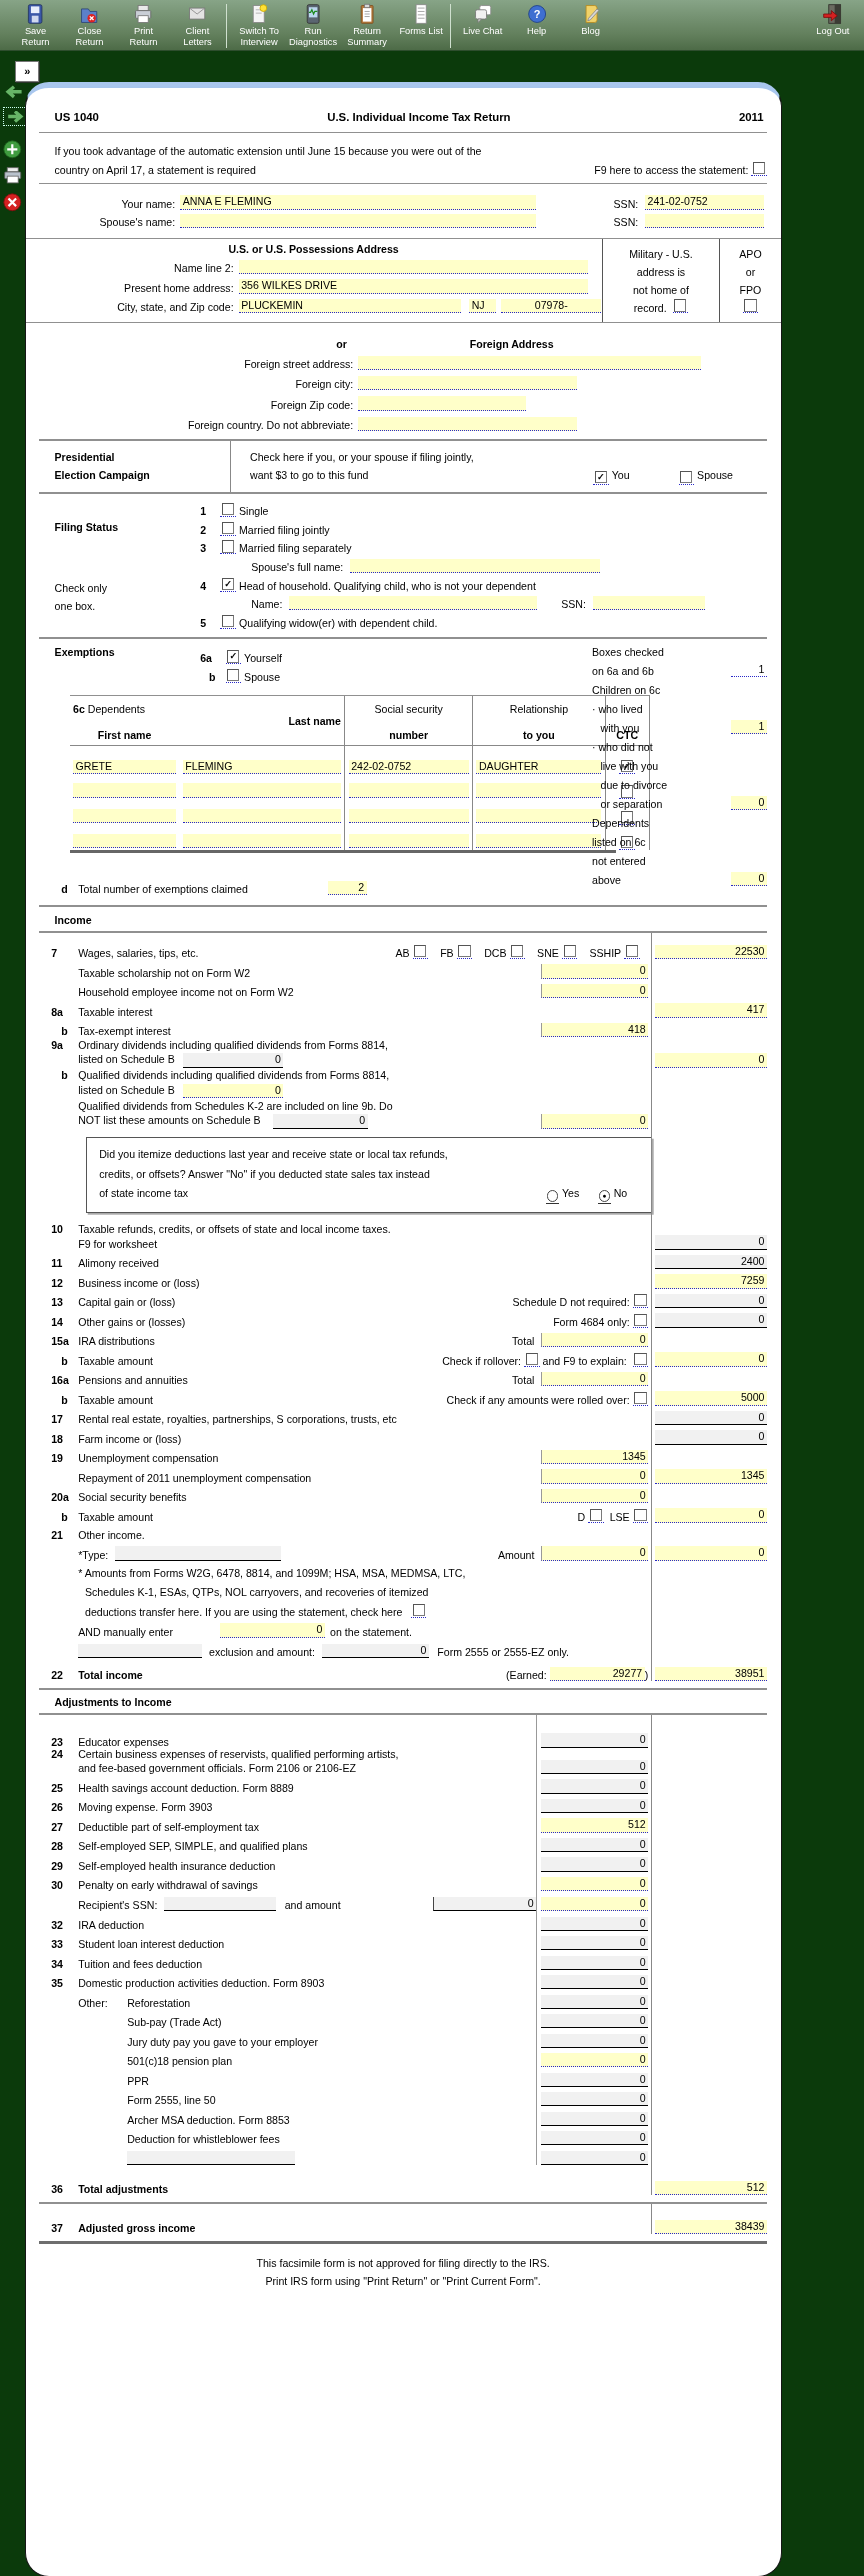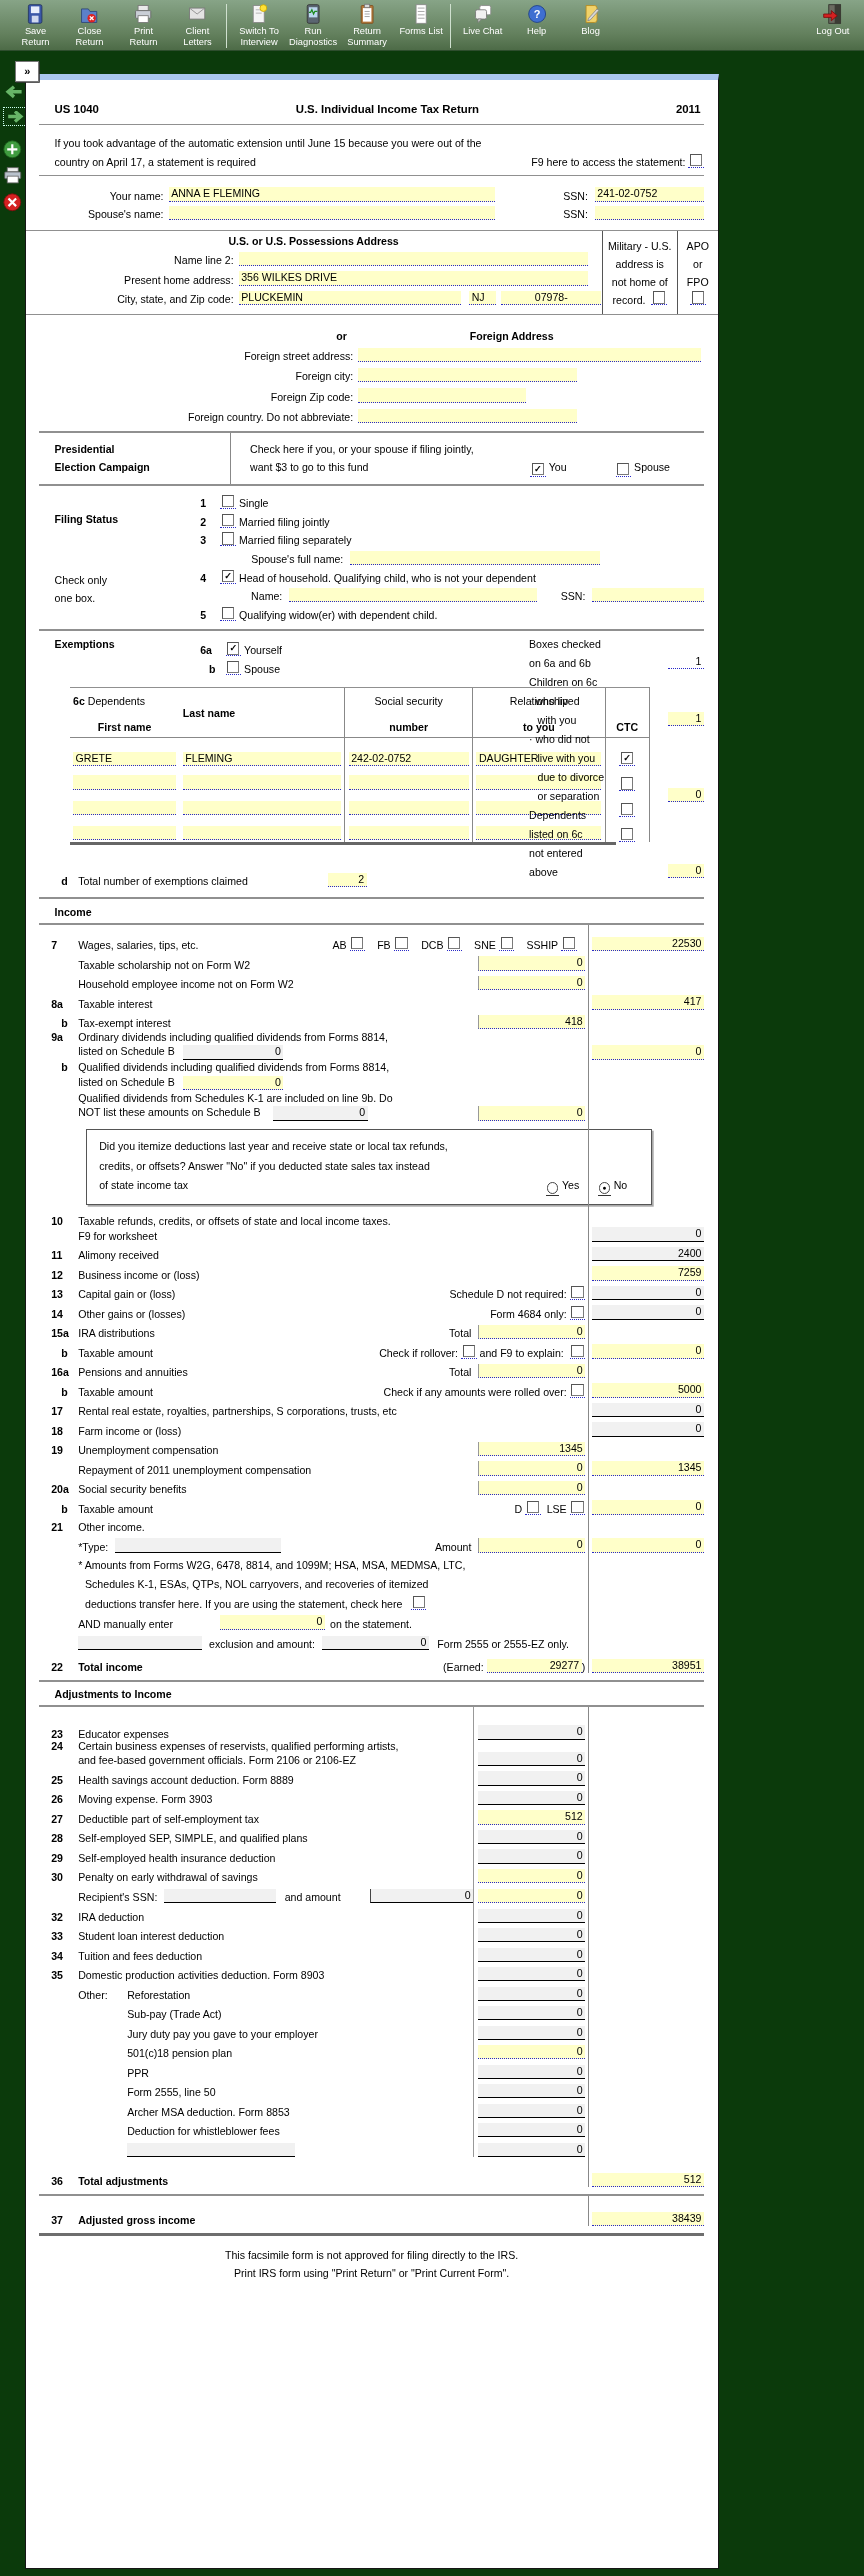--- a/index.html
+++ b/index.html
@@ -8,21 +8,21 @@
   .toolbar{position:absolute;top:0;left:0;width:865px;height:51px;background:linear-gradient(#87a487,#627f5c 70%,#4d6b47);border-bottom:1.7px solid #2e4d2e;display:flex;align-items:flex-start;padding:2.5px 5.1px 0 8.5px;box-sizing:border-box;}
   .tbbtn{width:54px;text-align:center;cursor:default;}
   .tbbtn svg{display:block;margin:0.8px auto 0;}
   .tblbl{color:#fff;font-size:9.3px;line-height:11px;margin-top:0.8px;}
   .tbsep{width:0.8px;align-self:stretch;background:#cfe0cf;margin:1.7px 5.1px 1.7px 1.7px;}
   .tbspacer{flex:1;}
   
   .rail-icon{position:absolute;left:3.4px;}
   .expand-tab{position:absolute;left:15.3px;top:61px;width:22px;height:18.6px;background:#fff;border:0.8px solid #777;box-shadow:0.8px 0.8px 0 #333;font-weight:bold;font-size:11px;line-height:18px;text-align:center;z-index:5;}
   
-  .form{position:absolute;left:24.6px;top:74px;width:694px;height:2495px;background:#fff;box-sizing:border-box;border-left:1.7px solid #161616;border-right:1.7px solid #161616;border-bottom:1.7px solid #161616;border-top:6px solid #a9c7ee;font-size:10.6px;overflow:hidden;}
+  .form{position:absolute;left:24.6px;top:82px;width:757px;height:2495px;background:#fff;box-sizing:border-box;border-left:1.7px solid #161616;border-right:1.7px solid #161616;border-bottom:1.7px solid #161616;border-top:6px solid #a9c7ee;font-size:10.6px;overflow:hidden;border-radius:24px;}
   .sec{padding:0 13.6px;}
   .hr{height:1.7px;background:#909090;}
   .hr.thick{height:2.5px;background:#6e6e6e;}
   b,.b{font-weight:bold;}
   
   .fhead{display:flex;margin-top:23px;padding:0 17px 0 29px;font-weight:bold;font-size:11.4px;}
   .fhead .c{flex:1;text-align:center;}
   
   .row{display:flex;align-items:flex-end;min-height:19.5px;position:relative;}
   .num{flex:none;width:39px;box-sizing:border-box;padding-left:12px;font-weight:bold;}
@@ -343,21 +343,21 @@
       <tbody>
           <tr>
         <td class="bt" style="width:103px;padding-top:6.8px"><span class="b">6c</span>&nbsp;<span>Dependents</span></td>
         <td class="bt" style="width:158px"></td>
         <td class="bt bl" style="width:120px;text-align:center">Social security</td>
         <td class="bt bl" style="width:125px;text-align:center">Relationship</td>
         <td class="bt bl br" style="width:36px"></td>
       </tr>
       <tr>
         <td class="hb" style="text-align:center;padding-bottom:3.4px">First name</td>
-        <td class="hb" style="text-align:left;padding-bottom:18px">Last name</td>
+        <td class="hb" style="text-align:right;padding-bottom:18px">Last name</td>
         <td class="hb bl" style="text-align:center;padding-bottom:3.4px">number</td>
         <td class="hb bl" style="text-align:center;padding-bottom:3.4px">to you</td>
         <td class="hb bl br" style="text-align:center;padding-bottom:3.4px">CTC</td>
       </tr>
       <tr style="height:29px">
         <td><span class="inp y" style="width:100%;text-align:left">GRETE</span></td>
         <td><span class="inp y" style="width:100%;text-align:left">FLEMING</span></td>
         <td class="bl"><span class="inp y" style="width:100%;text-align:left">242-02-0752</span></td>
         <td class="bl"><span class="inp y" style="width:100%;text-align:left">DAUGHTER</span></td>
         <td class="bl br" style="text-align:center"><span class="cbw"><span class="cb">✓</span></span></td>
@@ -515,21 +515,21 @@
       <span class="num sub" style="align-self:flex-start">b</span>
       <div style="flex:1">
         <div>Qualified dividends including qualified dividends from Forms 8814,</div>
         <div style="margin-top:2.5px"><span>listed on Schedule B</span><span class="inp y" style="width:100px;margin-left:8.5px;text-align:right">0</span></div>
       </div>
       <span class="colB"></span>
     </div>
     <div class="row row2" style="margin-top:1.7px">
       <span class="num"></span>
       <div style="flex:1">
-        <div>Qualified dividends from Schedules K-1 are included on line 9b. Do</div>
+        <div>Qualified dividends from Schedules K-2 are included on line 9b. Do</div>
         <div style="margin-top:2.5px"><span>NOT list these amounts on Schedule B</span><span class="inp g" style="width:95px;margin-left:12px;text-align:right">0</span></div>
       </div>
       <span class="colA" style="align-self:flex-end">
           <span class="fld y bar">0</span>
         </span>
         <span class="colB"></span>
     </div>
 
     <div class="qbox">
       <div>Did you itemize deductions last year and receive state or local tax refunds,</div>

